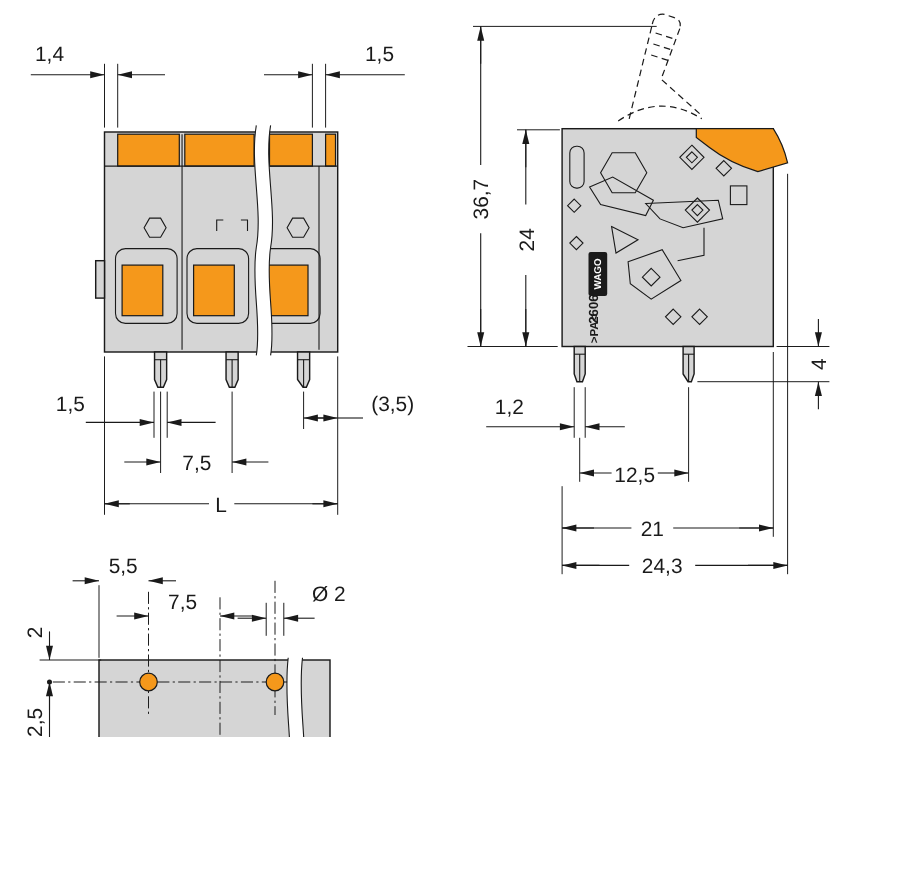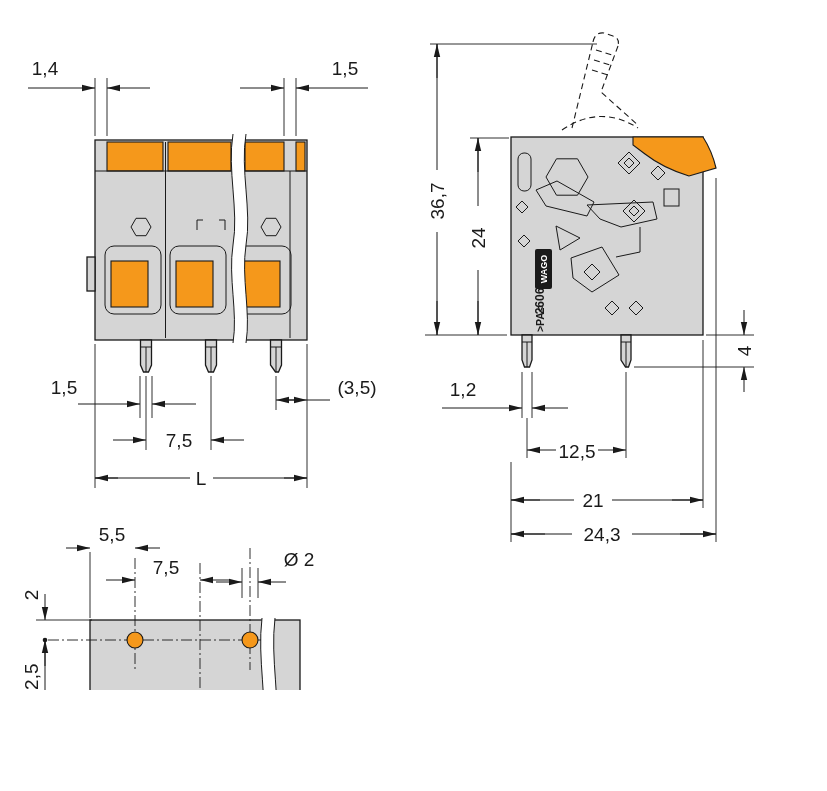--- a/index.html
+++ b/index.html
@@ -1,17 +1,17 @@
 <!DOCTYPE html>
 <html style="--orange: #f5981b; --body-gray: #d5d5d5; --line: #1a1a1a; --bg: #ffffff;"><head>
 <meta charset="utf-8">
 <style>
   html,body{margin:0;padding:0;background:#fff;}
   .stage{position:relative;width:827px;height:670px;background:var(--bg,#ffffff);
-         font-family:"Liberation Sans",sans-serif;overflow:hidden;margin-top:20px;}
+         font-family:"Liberation Sans",sans-serif;overflow:hidden;}
   svg{display:block;}
   svg text{font-size:19px;fill:var(--line,#1a1a1a);font-family:"Liberation Sans",sans-serif;}
   .gray{fill:var(--body-gray,#d5d5d5);stroke:var(--line,#1a1a1a);stroke-width:1.3;}
   .orange{fill:var(--orange,#f5981b);stroke:var(--line,#1a1a1a);stroke-width:1.1;}
   .ln{stroke:var(--line,#1a1a1a);stroke-width:1;fill:none;}
   .det{stroke:var(--line,#1a1a1a);stroke-width:1;fill:none;}
   .dim{stroke:var(--line,#1a1a1a);stroke-width:1;fill:none;}
   .ext{stroke:var(--line,#1a1a1a);stroke-width:0.9;fill:none;}
   .dash{stroke:var(--line,#1a1a1a);stroke-width:1.1;fill:none;stroke-dasharray:6 4;}
   .cline{stroke:var(--line,#1a1a1a);stroke-width:0.9;fill:none;stroke-dasharray:11 3 2 3;}

